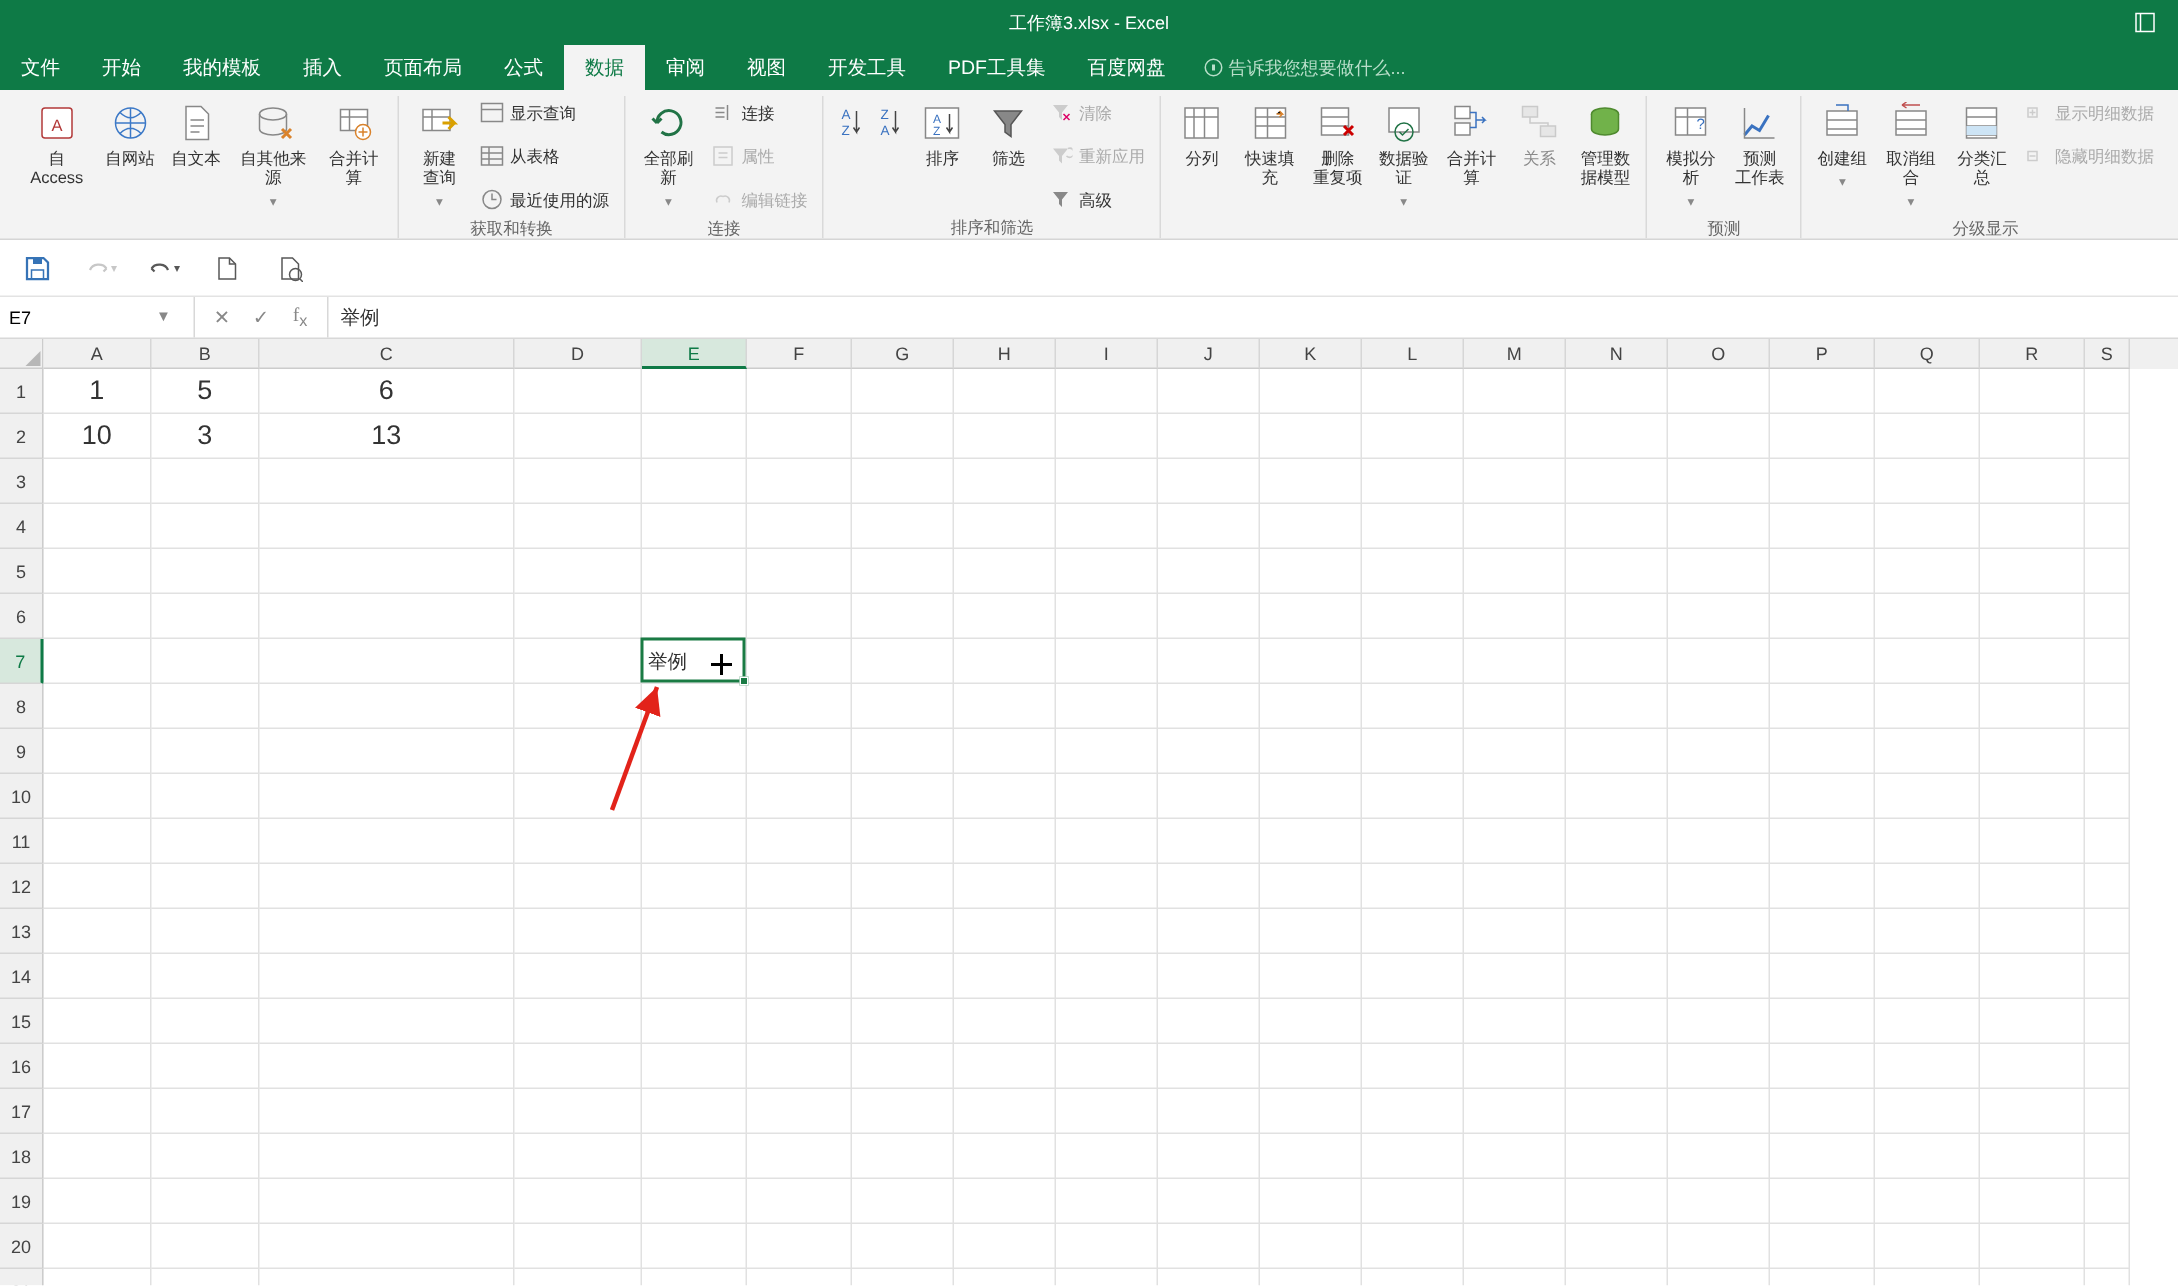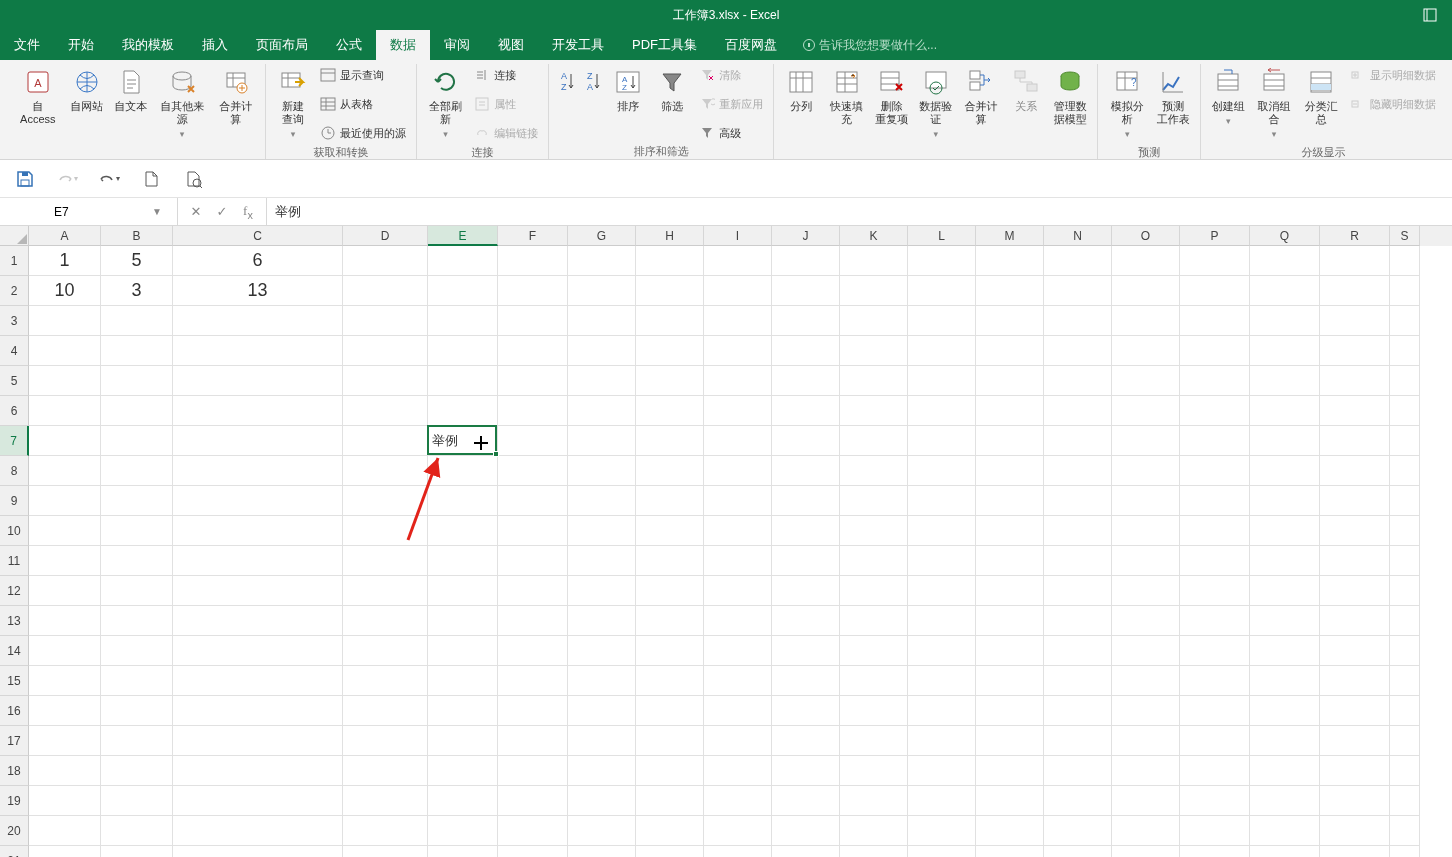--- a/index.html
+++ b/index.html
@@ -33,21 +33,21 @@
 .smallbtn { display:flex; align-items:center; gap:4px; font-size:11px; color:#333; padding:1px 4px; cursor:pointer; white-space:nowrap;}
 .smallbtn.disabled{ color:#aaa; }
 .iconsm { width:16px; height:16px; display:inline-flex; align-items:center; justify-content:center;}
 
 
 .qatrow { height: 38px; background:#fff; border-bottom:1px solid #e3e3e3; display:flex; align-items:center; gap:20px; padding:0 14px;}
 .qatbtn { width:22px; height:22px; display:flex; align-items:center; justify-content:center; cursor:pointer; color:#585858;}
 .qatbtn.disabled{ color:#c7c7c7;}
 
 
-.formulabar { height: 28px; background:#fff; border-bottom:1px solid #d8d8d8; display:flex; align-items:stretch;padding-left:48px;}
+.formulabar { height: 28px; background:#fff; border-bottom:1px solid #d8d8d8; display:flex; align-items:stretch;}
 .namebox { width:130px; display:flex; align-items:center; border-right:1px solid #d8d8d8;}
 .namebox input { border:none; width:100px; padding:0 6px; font-size:12px; outline:none;}
 .namebox .dd { width:18px; text-align:center; color:#888; font-size:10px;}
 .fb-btns { display:flex; align-items:center; gap:10px; padding:0 10px; border-right:1px solid #d8d8d8;}
 .fb-btn { width:16px; color:#888; font-size:13px; text-align:center; cursor:pointer;}
 .fb-fx { font-family: "Times New Roman", serif;}
 .fb-input { flex:1; display:flex; align-items:center; padding:0 8px; font-size:13px; color:#333;}
 
 
 .sheet { position:relative; background:#fff; height: calc(857px - 30px - 30px - 100px - 38px - 28px); overflow:hidden;}

